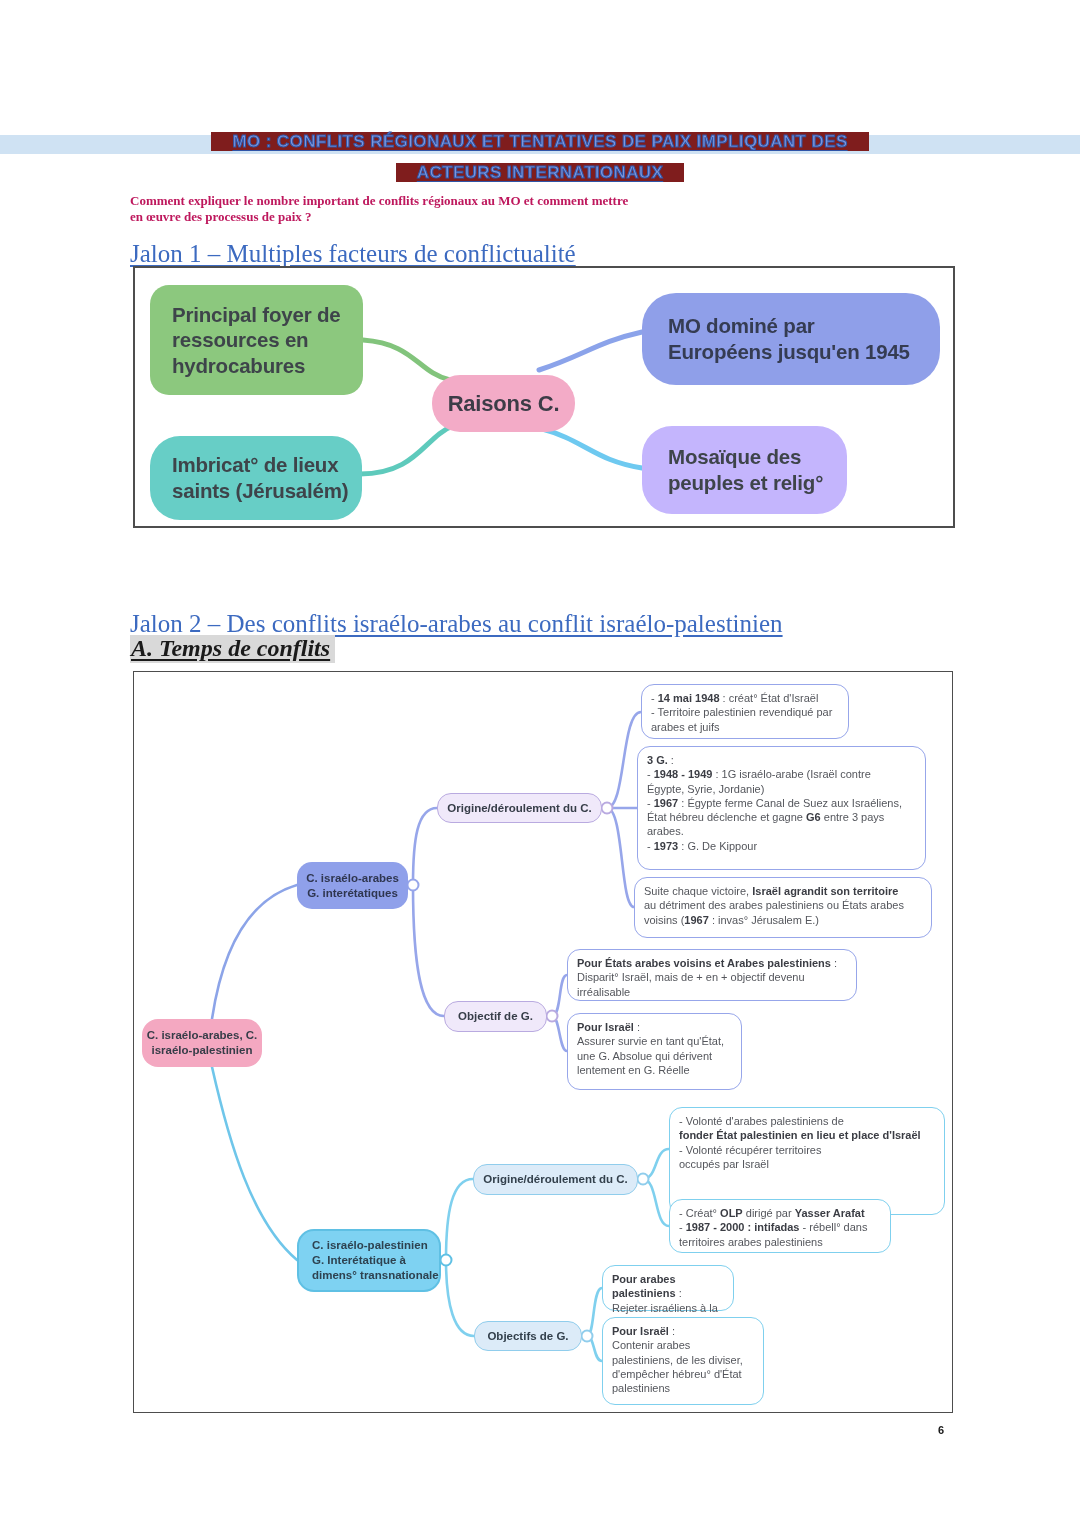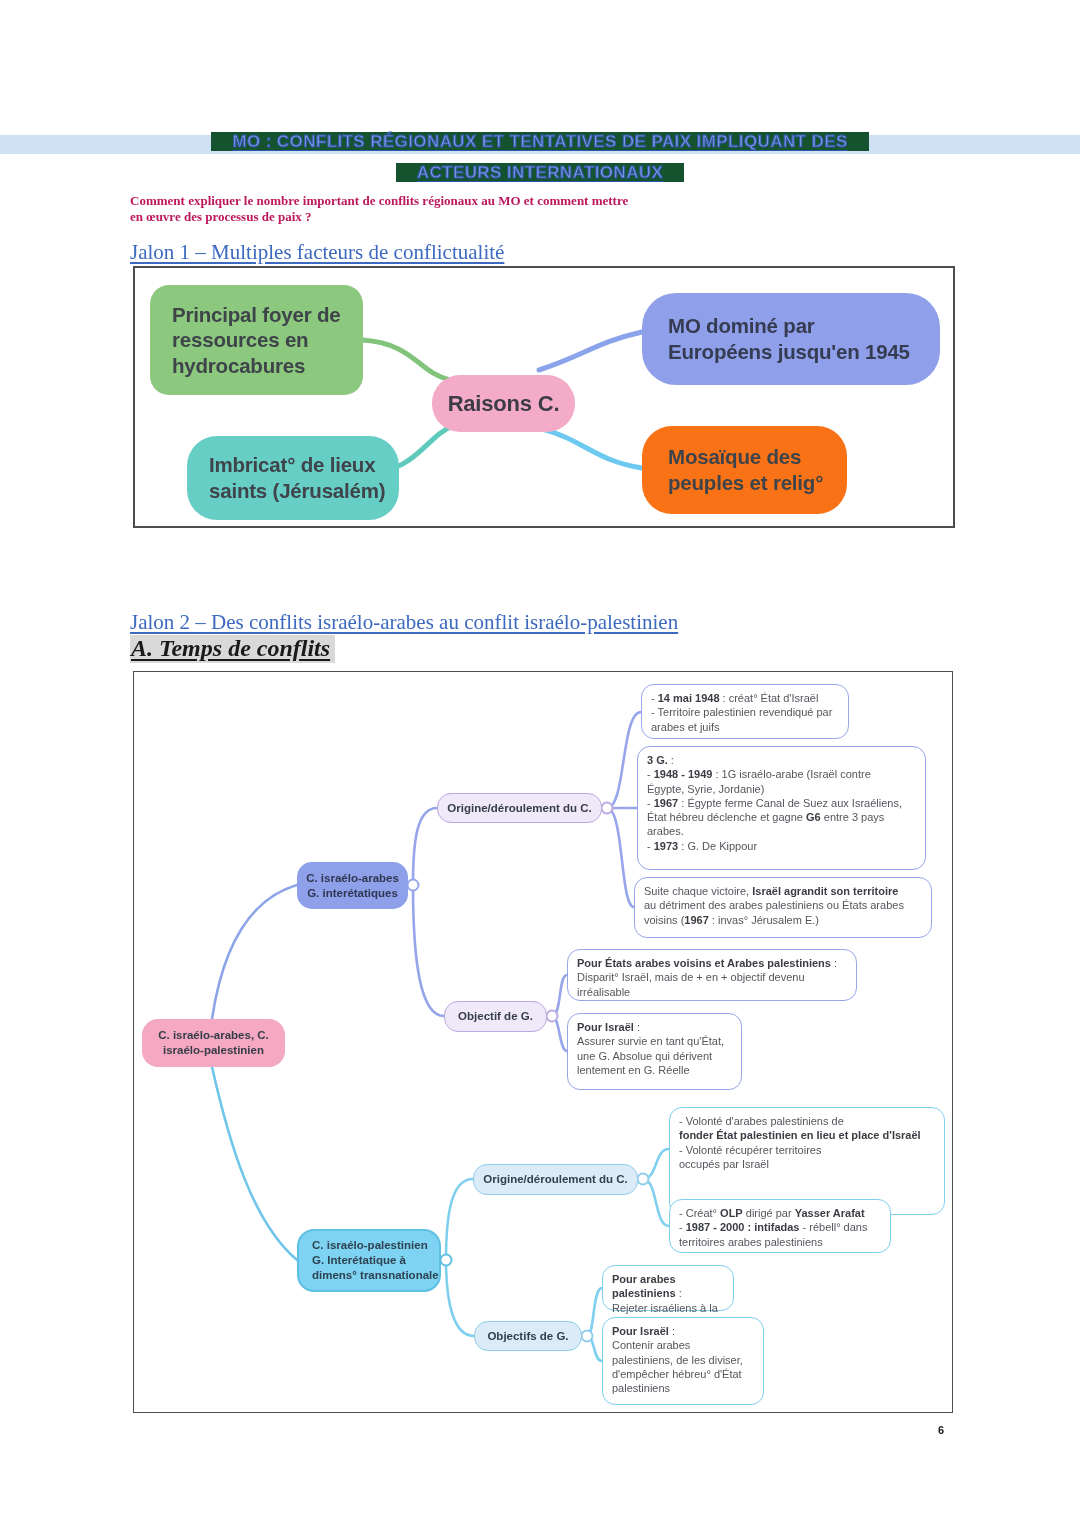--- a/index.html
+++ b/index.html
@@ -2,50 +2,50 @@
 <html><head>
 <meta charset="utf-8">
 <style>
   html,body{margin:0;padding:0;background:#fff;}
   .page{position:relative;width:1080px;height:1528px;background:#ffffff;overflow:hidden;
         font-family:"Liberation Sans",sans-serif;}
   
   .title-band{position:absolute;left:0;top:135px;width:1080px;height:19px;background:#cfe2f3;}
   .title-line{position:absolute;left:0;width:1080px;text-align:center;
        font-family:"Liberation Sans",sans-serif;font-weight:800;font-size:17px;letter-spacing:.4px;}
-  .title-line .tt{background:#14532d;padding:0 21px;color:#7d97dd;
+  .title-line .tt{background:#7f1d1d;padding:0 21px;color:#7d97dd;
        -webkit-text-stroke:1px #2f55a8;
        text-decoration:underline;text-decoration-color:#2f55a8;text-underline-offset:3px;margin-top:35px;}
   .t1{top:132px;} .t2{top:163px;}
   .question{position:absolute;left:130px;top:193px;width:840px;
        font-family:"Liberation Serif",serif;font-weight:bold;font-size:13px;line-height:1.22;
        color:#be185d;}
-  .jalon{position:absolute;left:130px;font-family:"Liberation Serif",serif;font-size:21px;
+  .jalon{position:absolute;left:130px;font-family:"Liberation Serif",serif;font-size:25px;
        color:#3c6ac0;text-decoration:underline;text-underline-offset:3px;}
   .jalon1{top:240px;} .jalon2{top:610px;}
   .sectionA{position:absolute;left:130px;top:635px;font-family:"Liberation Serif",serif;
        font-size:24px;font-weight:bold;font-style:italic;color:#1a1a1a;background:#d9d9d9;
        padding:0 5px 1px 1px;text-decoration:underline;text-underline-offset:3px;}
   
   .diagram{position:absolute;background:#fff;border:2px solid #4d4d4d;}
   .d1{left:133px;top:266px;width:818px;height:258px;}
   .d2{left:133px;top:671px;width:818px;height:740px;border-width:1.5px;}
   .diagram svg{position:absolute;left:0;top:0;}
   
   .m1node{position:absolute;display:flex;align-items:center;
      font-weight:bold;font-size:20.5px;line-height:1.25;color:#3e444a;letter-spacing:-.2px;}
   .n-green{left:15px;top:17px;width:213px;height:110px;background:#8cc87e;border-radius:19px;padding-left:22px;box-sizing:border-box;}
   .n-purple{left:507px;top:25px;width:298px;height:92px;background:#8f9fe9;border-radius:34px;padding-left:26px;box-sizing:border-box;color:#353c52;}
   .n-pink{left:297px;top:107px;width:143px;height:57px;background:#f3abc7;border-radius:28px;justify-content:center;font-size:22px;color:#3c3c47;}
-  .n-teal{left:15px;top:168px;width:212px;height:84px;background:#67cec6;border-radius:30px;padding-left:22px;box-sizing:border-box;margin-left:37px;}
-  .n-lblue{left:507px;top:158px;width:205px;height:88px;background:#f97316;border-radius:30px;padding-left:26px;box-sizing:border-box;}
+  .n-teal{left:15px;top:168px;width:212px;height:84px;background:#67cec6;border-radius:30px;padding-left:22px;box-sizing:border-box;}
+  .n-lblue{left:507px;top:158px;width:205px;height:88px;background:#c4b5fd;border-radius:30px;padding-left:26px;box-sizing:border-box;}
   
   .m2node{position:absolute;display:flex;align-items:center;justify-content:center;text-align:center;
      font-weight:bold;font-size:11.5px;line-height:1.3;color:#363d48;box-sizing:border-box;}
-  .root2{left:8px;top:347px;width:143px;height:48px;background:#f4a8c1;border-radius:16px;}
+  .root2{left:8px;top:347px;width:120px;height:48px;background:#f4a8c1;border-radius:16px;}
   .br1{left:163px;top:190px;width:111px;height:47px;background:#8fa0ea;border-radius:15px;color:#2f3650;}
   .lav{background:#f0e9fa;border:1.5px solid #b9aae0;border-radius:14px;}
   .org1{left:303px;top:121px;width:165px;height:30px;}
   .obj1{left:310px;top:329px;width:103px;height:31px;}
   .br2{left:163px;top:557px;width:144px;height:63px;background:#7ed2f2;border:2px solid #5fc0e4;border-radius:17px;
        justify-content:flex-start;text-align:left;padding-left:13px;color:#2e4250;}
   .bch2{background:#dcebf8;border:1.5px solid #90cdec;border-radius:14px;color:#33404c;}
   .org2{left:339px;top:492px;width:165px;height:31px;}
   .obj2{left:340px;top:649px;width:108px;height:30px;}
   .ibox{position:absolute;background:#fff;border-radius:13px;box-sizing:border-box;

